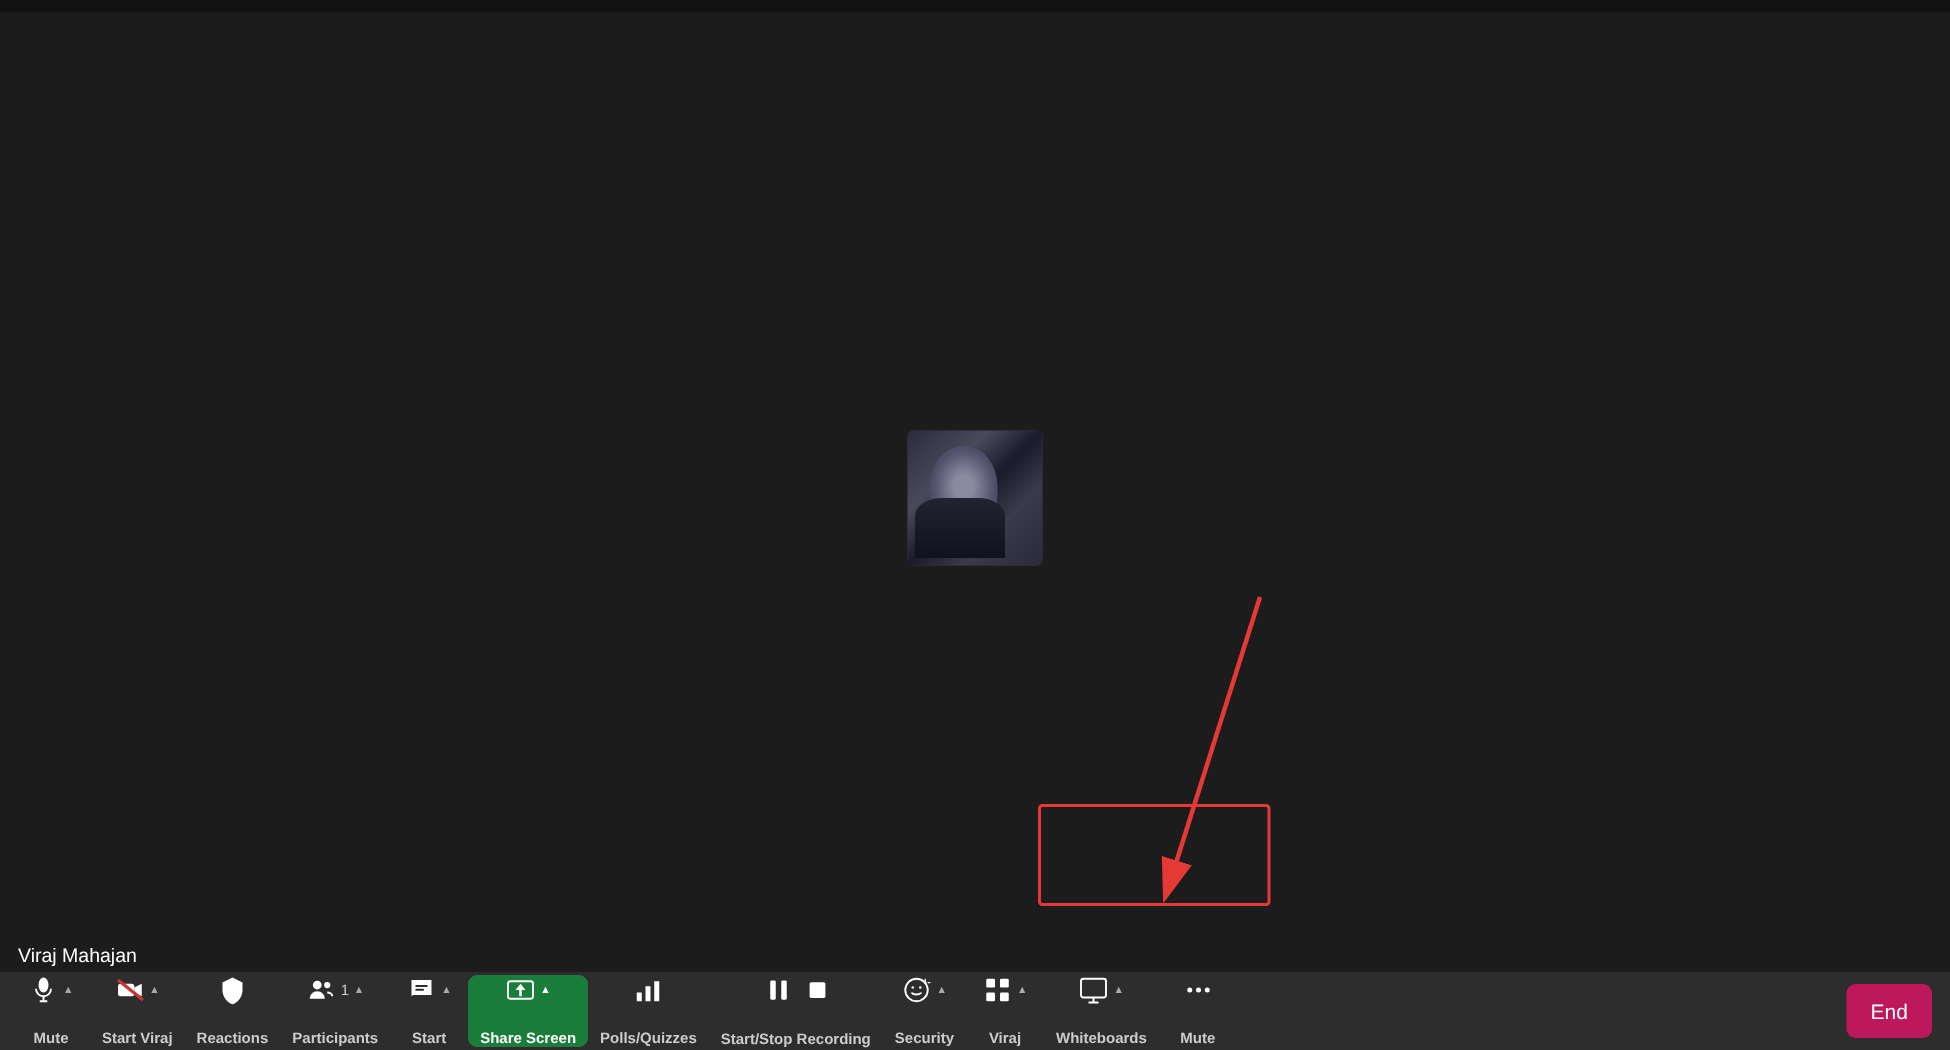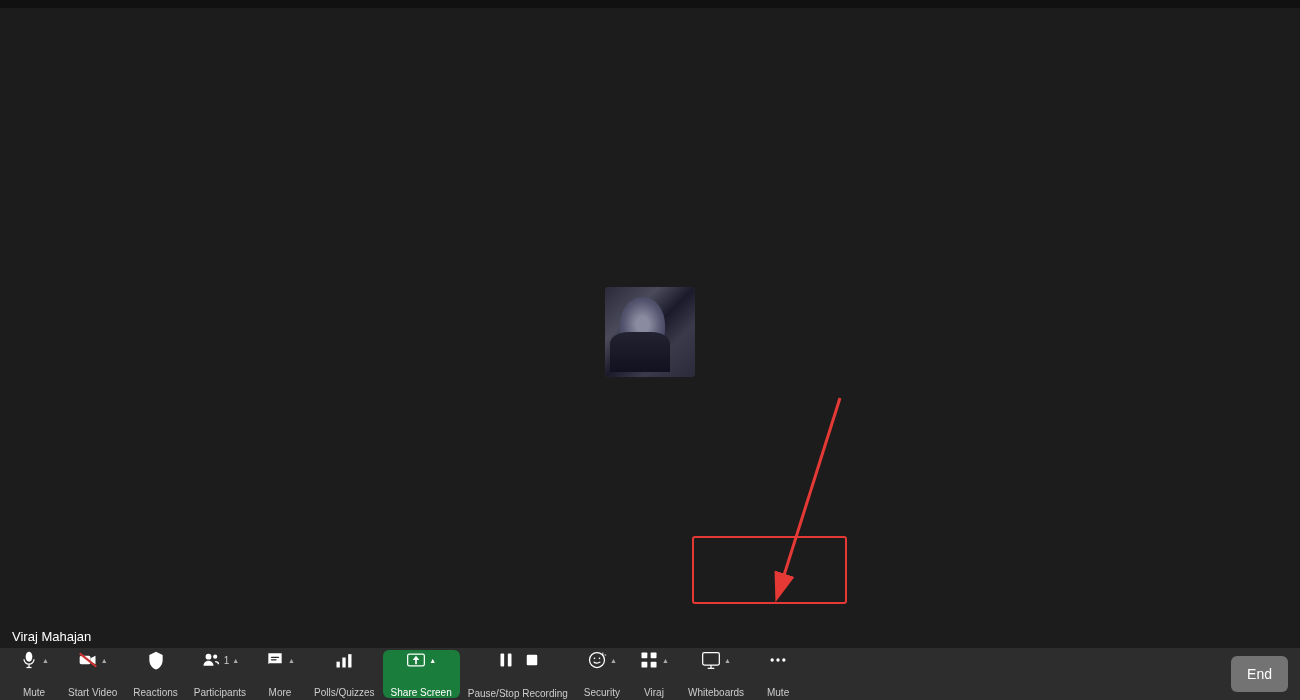--- a/index.html
+++ b/index.html
@@ -138,37 +138,38 @@
       display: flex;
       align-items: center;
       gap: 2px;
     }
 
     .tool-btn .btn-label {
       font-size: 10px;
       color: #cccccc;
       margin-top: 17px;
       white-space: nowrap;
+      font-weight: bold;
     }
 
     .tool-btn.share-screen-btn {
       background: #1a7d3c;
       border-radius: 6px;
     }
 
     .tool-btn.share-screen-btn .btn-label {
       color: #ffffff;
     }
 
     .tool-btn.pause-stop-btn .btn-label {
       color: #cccccc;
     }
 
     .end-btn {
-      background: #737373;
+      background: #be185d;
       color: white;
       border: none;
       border-radius: 6px;
       padding: 12px 16px;
       font-size: 14px;
       font-weight: 500;
       cursor: pointer;
       height: 36px;
       display: flex;
       align-items: center;
@@ -234,21 +235,21 @@
   <button class="tool-btn">
     <div class="icon-row">
       <svg class="icon-svg" viewBox="0 0 24 24">
 
         <rect x="2" y="7" width="13" height="10" rx="2" fill="white"></rect>
         <polygon points="15,10 21,7 21,17 15,14" fill="white"></polygon>
         <line x1="2" y1="4" x2="22" y2="20" stroke="#cc3333" stroke-width="2.5"></line>
       </svg>
       <span class="caret">▲</span>
     </div>
-    <span class="btn-label">Start Video</span>
+    <span class="btn-label">Start Viraj</span>
   </button>
 
   <button class="tool-btn">
     <div class="icon-row">
       <svg class="icon-svg" viewBox="0 0 24 24" fill="white">
         <path d="M12 2L4 6v6c0 5.25 3.5 10.15 8 11.35C16.5 22.15 20 17.25 20 12V6L12 2z" fill="white"></path>
       </svg>
     </div>
     <span class="btn-label">Reactions</span>
   </button>
@@ -269,56 +270,56 @@
 
   <button class="tool-btn">
     <div class="icon-row">
       <svg class="icon-svg" viewBox="0 0 24 24" fill="white">
         <path d="M4 4h16v12H5.17L4 17.17V4z" fill="white"></path>
         <rect x="7" y="8" width="10" height="1.5" rx="0.75" fill="#2d2d2d"></rect>
         <rect x="7" y="11" width="7" height="1.5" rx="0.75" fill="#2d2d2d"></rect>
       </svg>
       <span class="caret">▲</span>
     </div>
-    <span class="btn-label">More</span>
+    <span class="btn-label">Start</span>
+  </button>
+
+  <button class="tool-btn share-screen-btn">
+    <div class="icon-row">
+      <svg class="icon-svg" viewBox="0 0 24 24" fill="white">
+        <rect x="2" y="5" width="20" height="14" rx="2" stroke="white" stroke-width="1.5" fill="none"></rect>
+        <polygon points="12,7 16,12 13,12 13,17 11,17 11,12 8,12" fill="white"></polygon>
+      </svg>
+      <span class="caret" style="color:white;">▲</span>
+    </div>
+    <span class="btn-label" style="color:#ffffff;">Share Screen</span>
   </button>
 
   <button class="tool-btn">
     <div class="icon-row">
       <svg class="icon-svg" viewBox="0 0 24 24" fill="white">
         <rect x="3" y="14" width="4" height="7" fill="white"></rect>
         <rect x="10" y="9" width="4" height="12" fill="white"></rect>
         <rect x="17" y="5" width="4" height="16" fill="white"></rect>
       </svg>
     </div>
     <span class="btn-label">Polls/Quizzes</span>
-  </button>
-
-  <button class="tool-btn share-screen-btn">
-    <div class="icon-row">
-      <svg class="icon-svg" viewBox="0 0 24 24" fill="white">
-        <rect x="2" y="5" width="20" height="14" rx="2" stroke="white" stroke-width="1.5" fill="none"></rect>
-        <polygon points="12,7 16,12 13,12 13,17 11,17 11,12 8,12" fill="white"></polygon>
-      </svg>
-      <span class="caret" style="color:white;">▲</span>
-    </div>
-    <span class="btn-label" style="color:#ffffff;">Share Screen</span>
   </button>
 
   <button class="tool-btn pause-stop-btn" style="min-width:80px;">
     <div class="icon-row" style="gap:6px;">
       <svg width="22" height="22" viewBox="0 0 24 24" fill="white">
         <rect x="6" y="5" width="4" height="14" rx="1" fill="white"></rect>
         <rect x="14" y="5" width="4" height="14" rx="1" fill="white"></rect>
       </svg>
       <svg width="18" height="18" viewBox="0 0 24 24" fill="white">
         <rect x="5" y="5" width="14" height="14" rx="1.5" fill="white"></rect>
       </svg>
     </div>
-    <span class="btn-label">Pause/Stop Recording</span>
+    <span class="btn-label">Start/Stop Recording</span>
   </button>
 
   <button class="tool-btn">
     <div class="icon-row">
       <svg class="icon-svg" viewBox="0 0 24 24">
         <circle cx="12" cy="12" r="9" stroke="white" stroke-width="1.5" fill="none"></circle>
         <circle cx="9" cy="10" r="1" fill="white"></circle>
         <circle cx="15" cy="10" r="1" fill="white"></circle>
         <path d="M8.5 14.5c1 1.5 5.5 1.5 7 0" stroke="white" stroke-width="1.5" fill="none" stroke-linecap="round"></path>
 

